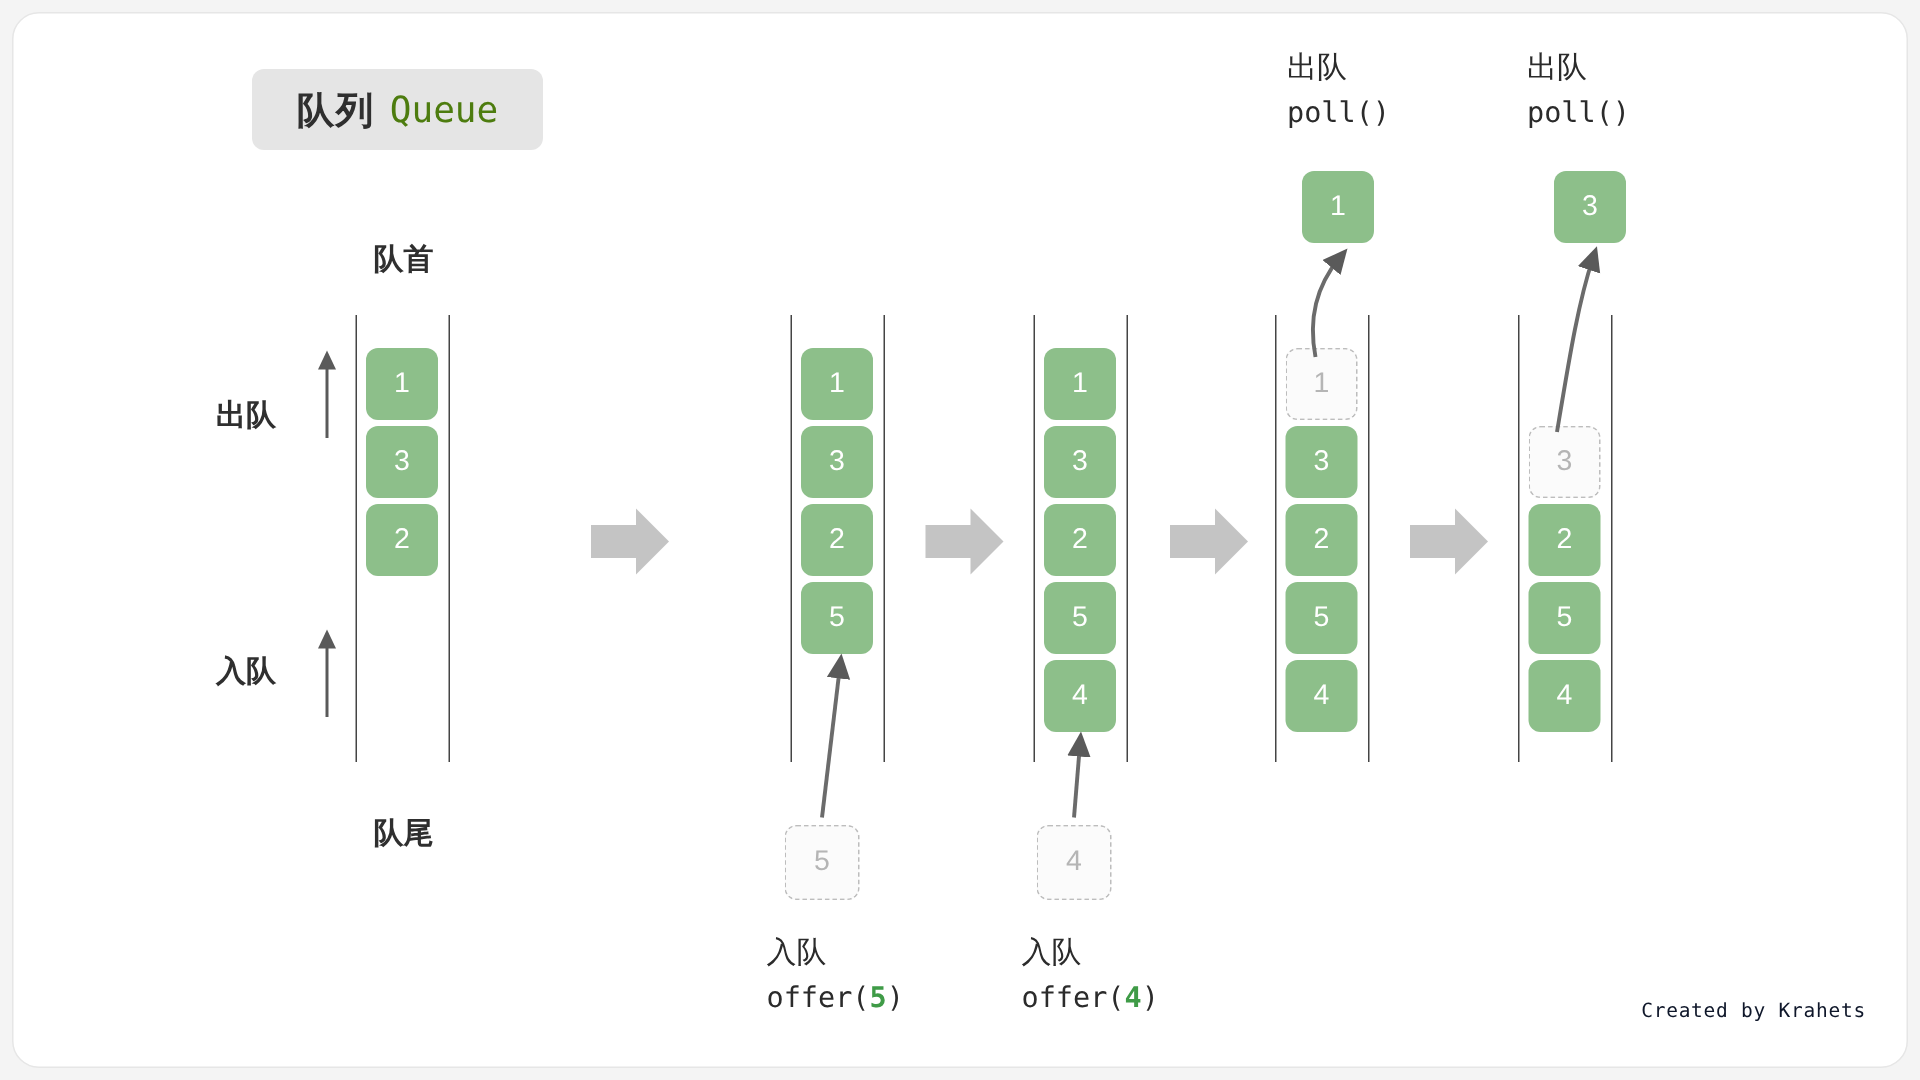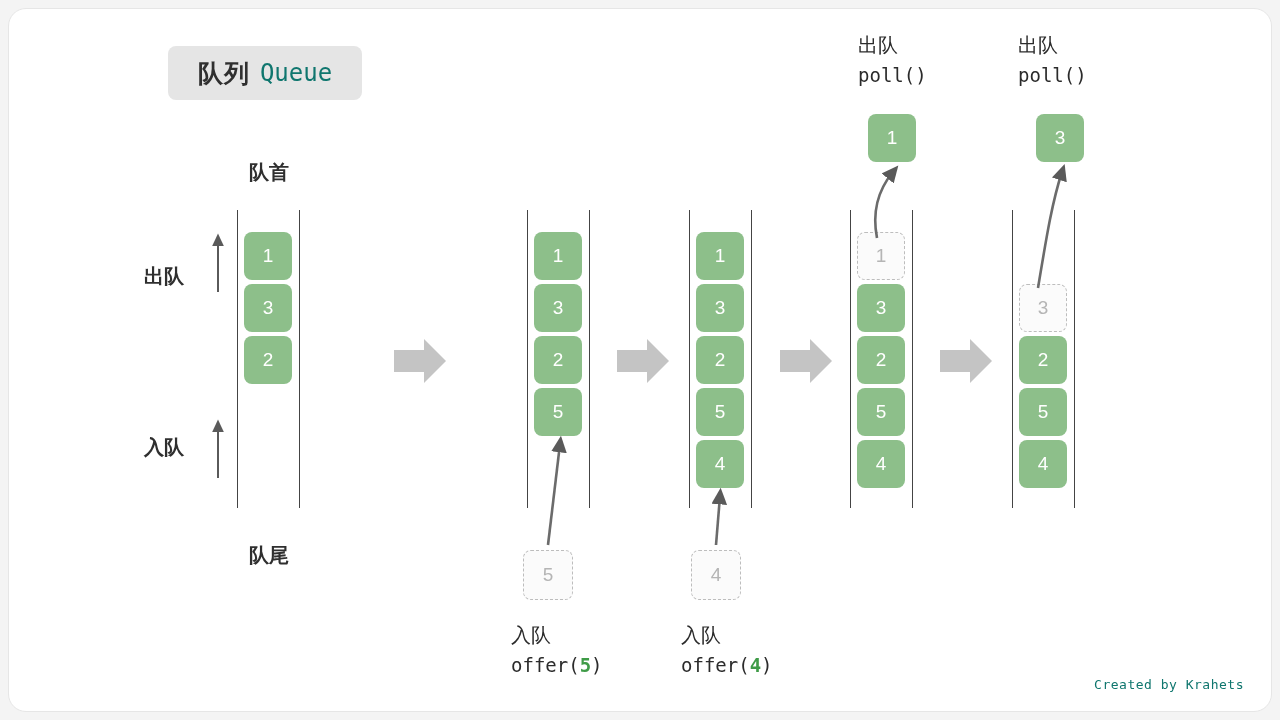--- a/index.html
+++ b/index.html
@@ -41,21 +41,21 @@
   }
   #title-badge .cn {
     font-size: 25px;
     font-weight: bold;
     color: #2f2f2f;
     letter-spacing: 1px;
   }
   #title-badge .en {
     font-family: "DejaVu Sans Mono", "Liberation Mono", monospace;
     font-size: 24px;
-    color: #0f766e;
+    color: #4d7c0f;
   }
 
   
   .column { position: absolute; }
   .rail {
     position: absolute;
     width: 1px;
     background: #444444;
   }
   .slot {
@@ -130,24 +130,24 @@
     position: absolute;
     font-size: 20px;
     font-weight: bold;
     color: #2f2f2f;
     white-space: nowrap;
   }
 
   #credit {
     position: absolute;
     right: 36px;
-    bottom: 28px;
+    bottom: 38px;
     font-family: "DejaVu Sans Mono", "Liberation Mono", monospace;
     font-size: 13px;
-    color: #0f766e;
+    color: #0f172a;
     letter-spacing: 0.5px;
   }
 
   svg.overlay {
     position: absolute;
     left: 0; top: 0;
     width: 1280px; height: 720px;
     pointer-events: none;
   }
 </style>

